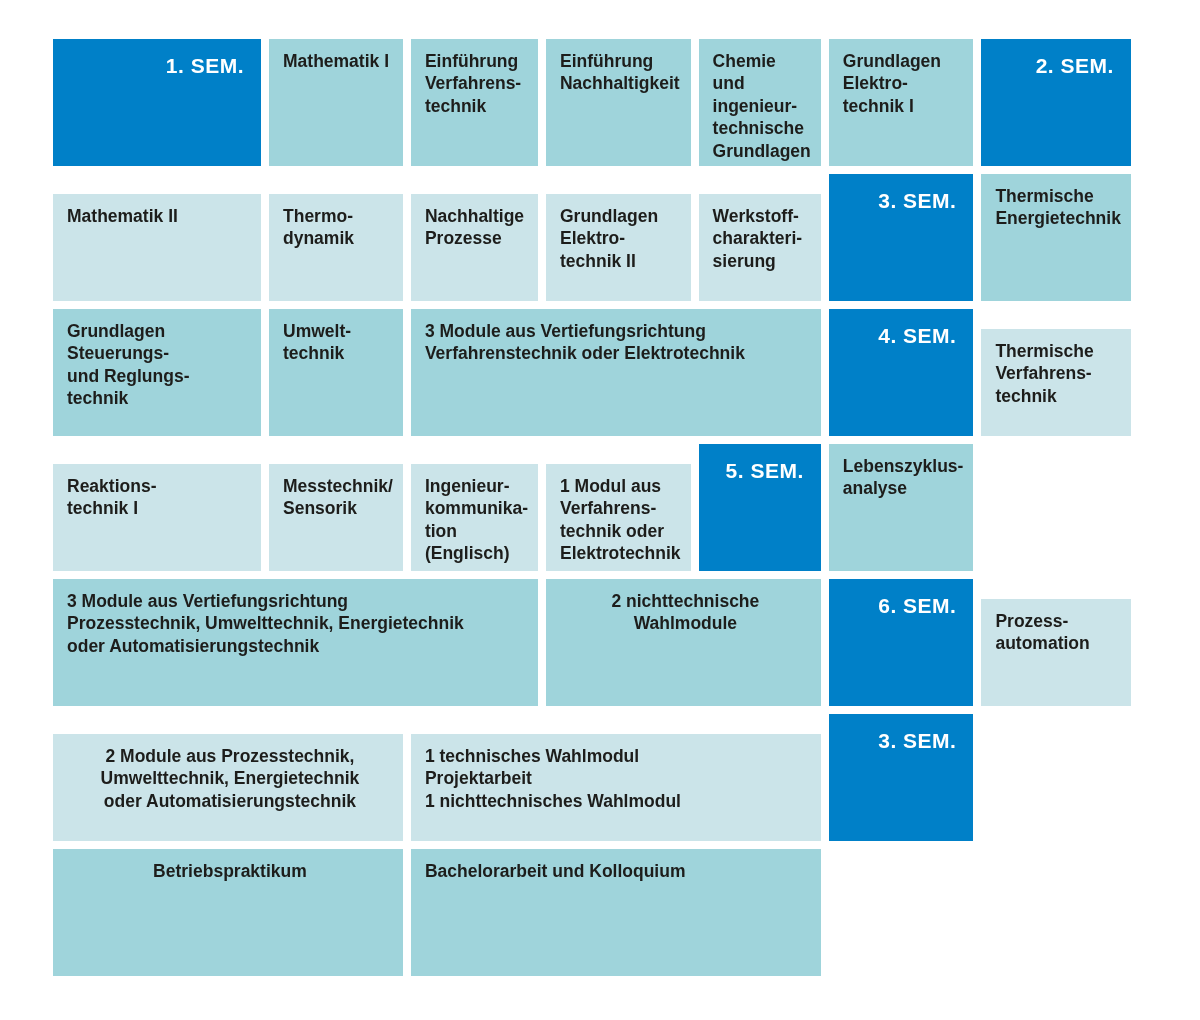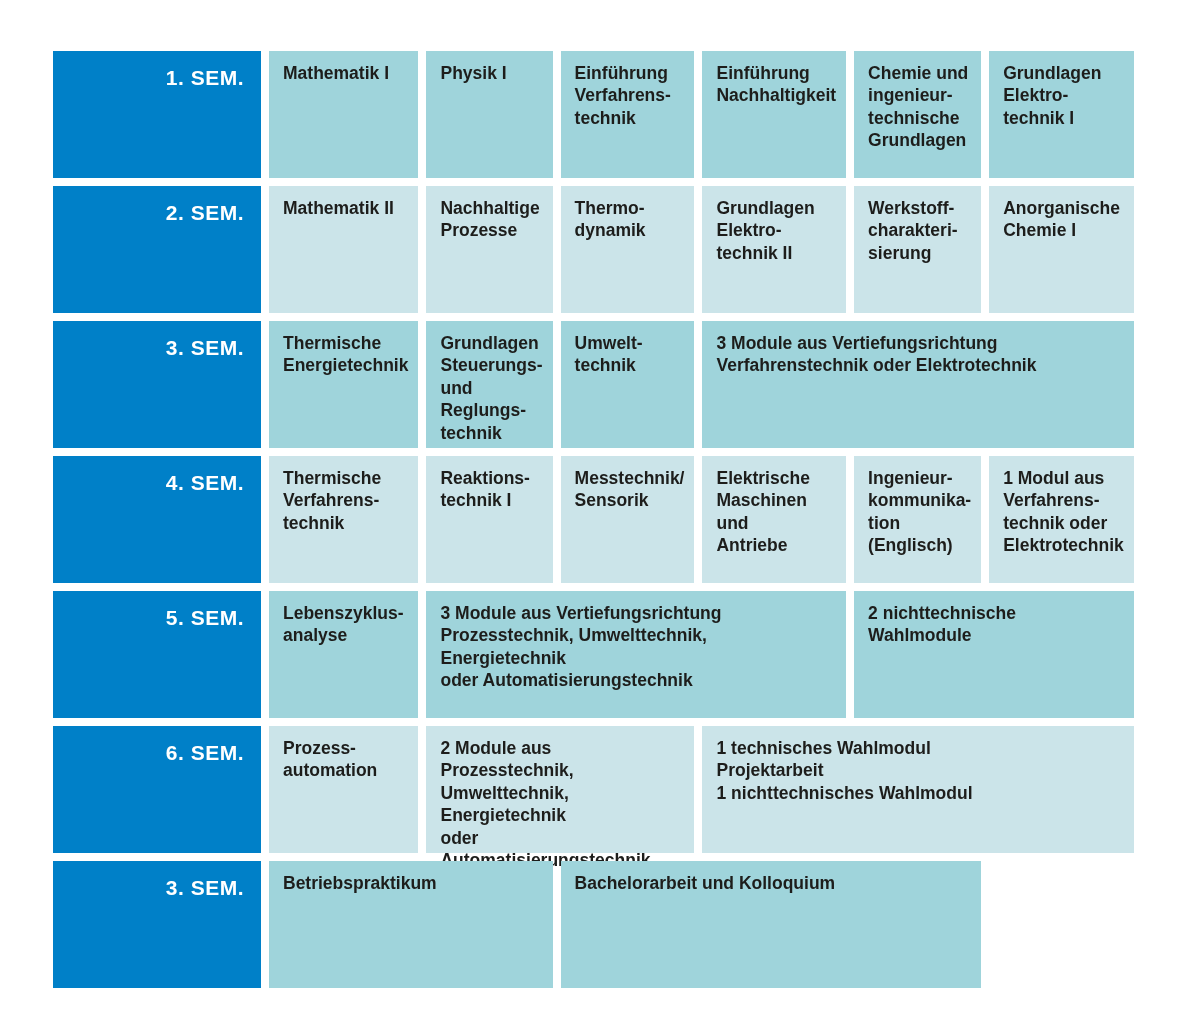--- a/index.html
+++ b/index.html
@@ -10,21 +10,21 @@
     --paper:#FFFFFF;
   }
   *{margin:0;padding:0;box-sizing:border-box;}
   html,body{background:var(--paper);}
   body{
     width:1200px;height:1020px;
     position:relative;overflow:hidden;
     font-family:"Liberation Sans","DejaVu Sans",sans-serif;
   }
   .grid{
-    position:absolute;left:5px;top:51px;width:1012px;
+    position:absolute;left:5px;top:39px;width:1012px;
     display:grid;
     grid-template-columns:208px repeat(6,1fr);
     grid-auto-rows:127px;
     gap:8px;
     padding-left:48px;
   }
   .sem{
     background:var(--blue);
     color:#fff;
     font-weight:700;
@@ -35,80 +35,73 @@
   }
   .cell{
     color:var(--ink);
     font-weight:700;
     font-size:17.5px;
     line-height:1.28;
     padding:11px 10px 0 14px;
     white-space:pre-line;
   }
   .cell.dark{background:var(--teal-dark);}
-  .cell.light{background:var(--teal-light);}
-  .s2{grid-column:span 2;}
+  .cell.light{background:var(--teal-light);margin-top:20px;}
+  .s2{grid-column:span 2;text-align:center;}
   .s3{grid-column:span 3;}
 </style>
 </head>
 <body>
 
 <div class="grid">
     <div class="sem">1. SEM.</div>
     <div class="cell dark">Mathematik I</div>
-    <div class="cell dark">Physik I</div>
     <div class="cell dark">Einführung
 Verfahrens-
 technik</div>
     <div class="cell dark">Einführung
 Nachhaltigkeit</div>
     <div class="cell dark">Chemie und
 ingenieur-
 technische
 Grundlagen</div>
     <div class="cell dark">Grundlagen
 Elektro-
 technik I</div>
     <div class="sem">2. SEM.</div>
     <div class="cell light">Mathematik II</div>
+    <div class="cell light">Thermo-
+dynamik</div>
     <div class="cell light">Nachhaltige
 Prozesse</div>
-    <div class="cell light">Thermo-
-dynamik</div>
     <div class="cell light">Grundlagen
 Elektro-
 technik II</div>
     <div class="cell light">Werkstoff-
 charakteri-
 sierung</div>
-    <div class="cell light">Anorganische
-Chemie I</div>
     <div class="sem">3. SEM.</div>
     <div class="cell dark">Thermische
 Energietechnik</div>
     <div class="cell dark">Grundlagen
 Steuerungs-
 und Reglungs-
 technik</div>
     <div class="cell dark">Umwelt-
 technik</div>
     <div class="cell dark s3">3 Module aus Vertiefungsrichtung
 Verfahrenstechnik oder Elektrotechnik</div>
     <div class="sem">4. SEM.</div>
     <div class="cell light">Thermische
 Verfahrens-
 technik</div>
     <div class="cell light">Reaktions-
 technik I</div>
     <div class="cell light">Messtechnik/
 Sensorik</div>
-    <div class="cell light">Elektrische
-Maschinen
-und
-Antriebe</div>
     <div class="cell light">Ingenieur-
 kommunika-
 tion (Englisch)</div>
     <div class="cell light">1 Modul aus
 Verfahrens-
 technik oder
 Elektrotechnik</div>
     <div class="sem">5. SEM.</div>
     <div class="cell dark">Lebenszyklus-
 analyse</div>

